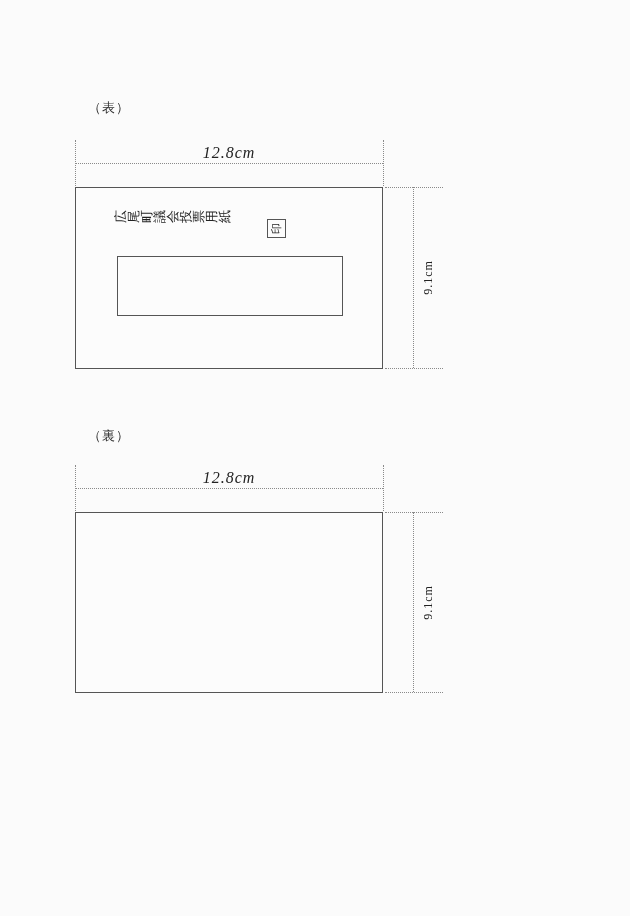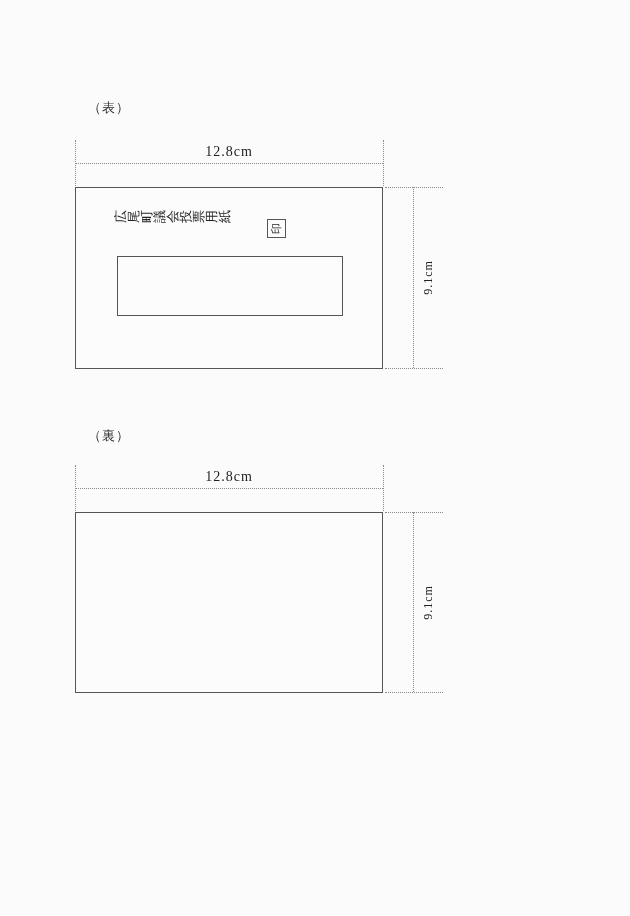--- a/index.html
+++ b/index.html
@@ -31,25 +31,26 @@
     border-top: 1px dotted #8a8a8a;
     height: 0;
   }
   .guide-v {
     border-left: 1px dotted #8a8a8a;
     width: 0;
   }
 
   
   .dim-label {
-    font-size: 14px;
+    font-size: 16px;
     color: #222;
     text-align: center;
     letter-spacing: 1px;
     white-space: nowrap;
+    font-style: italic;
   }
   .dim-label-vert-wrap {
     display: flex;
     align-items: center;
     justify-content: center;
   }
   .dim-label-vert {
     transform: rotate(-90deg);
     font-size: 12px;
     color: #222;

